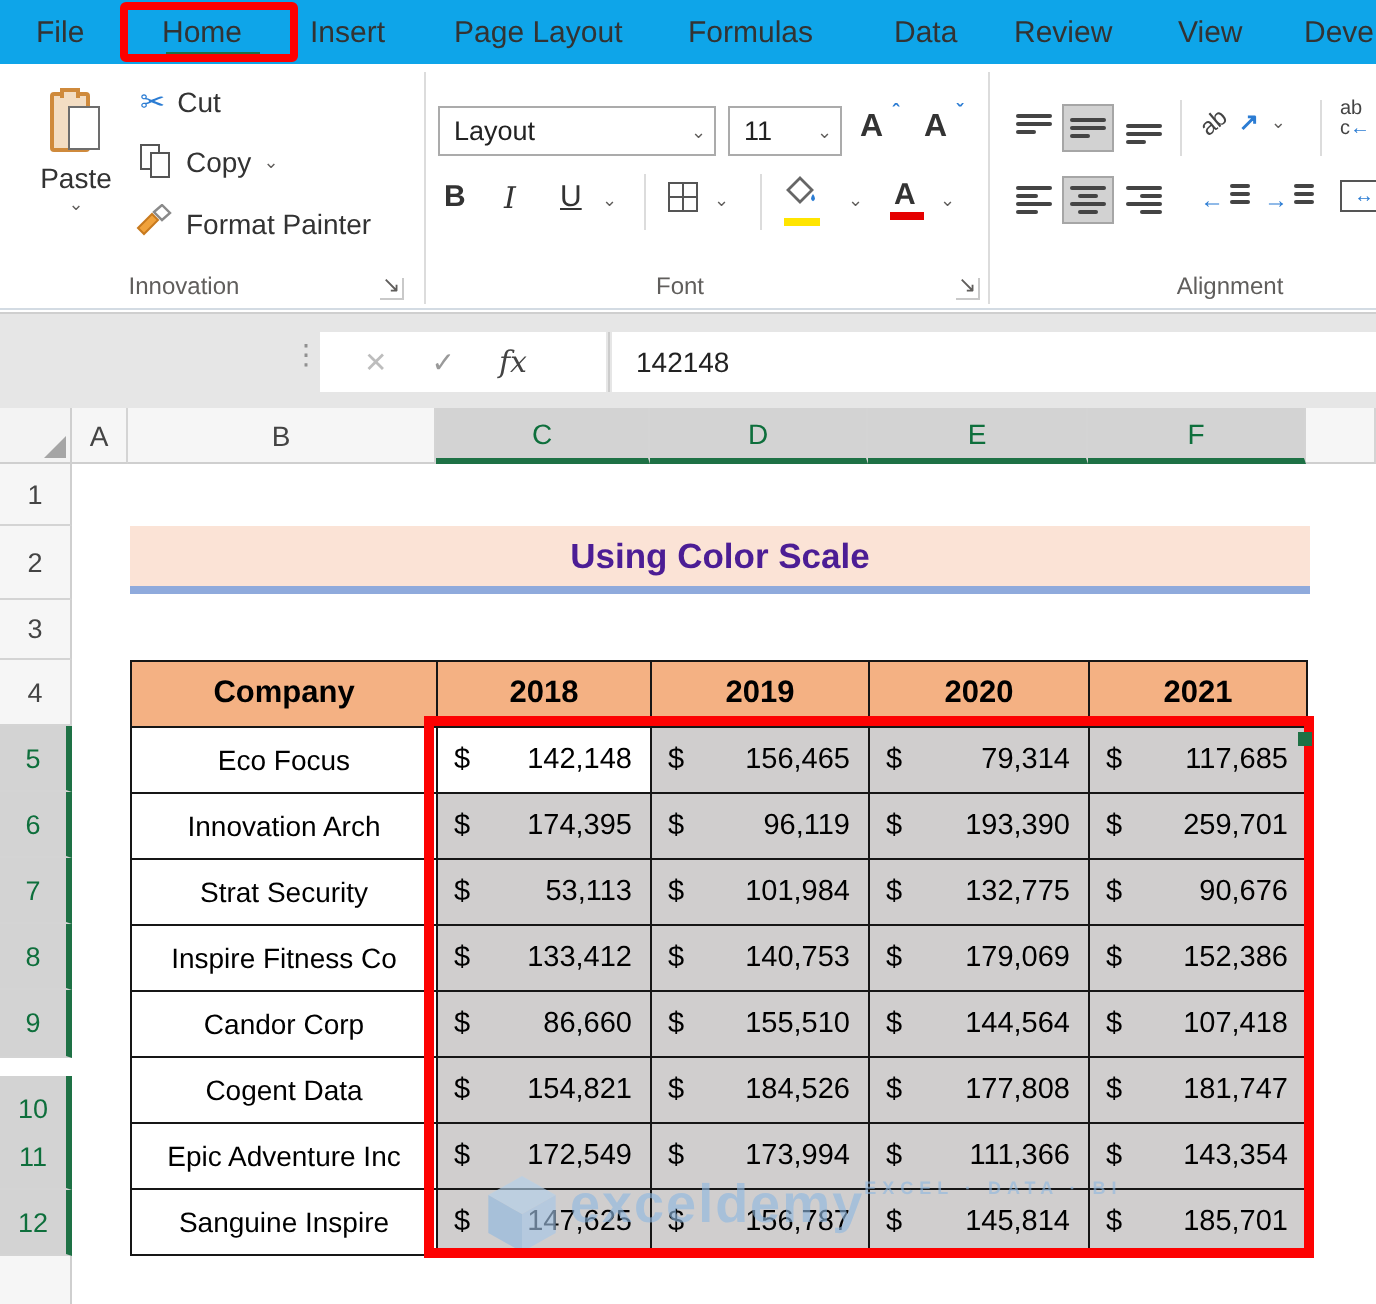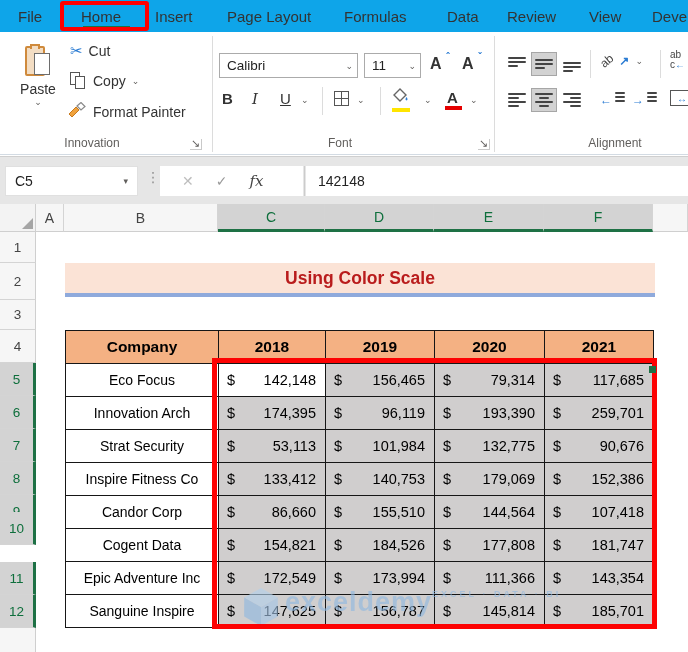--- a/index.html
+++ b/index.html
@@ -65,21 +65,21 @@
   
   .grid{position:absolute;left:0;top:204px;width:688px;height:448px;background:#fff;}
   .corner{position:absolute;left:0;top:0;width:36px;height:28px;background:#f3f3f3;border-right:1px solid #cfcfcf;border-bottom:1px solid #cfcfcf;}
   .corner i{position:absolute;right:2px;bottom:2px;width:0;height:0;border-left:11px solid transparent;border-bottom:11px solid #a5a5a5;}
   .colh{position:absolute;top:0;height:28px;background:#f6f6f6;border-right:1px solid #d4d4d4;border-bottom:1px solid #cfcfcf;display:flex;align-items:center;justify-content:center;font-size:14px;color:#444;}
   .colh.sel{background:#d3d3d3;color:#0e6f3c;border-bottom:3px solid #1e7145;}
   .rowh{position:absolute;left:0;width:36px;background:#f6f6f6;border-right:1px solid #cfcfcf;border-bottom:1px solid #d4d4d4;display:flex;align-items:center;justify-content:center;font-size:13.5px;color:#444;}
   .rowh.sel{background:#d3d3d3;color:#0e6f3c;border-right:3px solid #1e7145;}
 
   
-  .titleband{position:absolute;left:65px;top:59px;width:590px;height:34px;background:#fbe3d6;border-bottom:4px solid #8faadc;display:flex;align-items:center;justify-content:center;font-size:17.5px;font-weight:bold;color:#b91c1c;z-index:1;}
+  .titleband{position:absolute;left:65px;top:59px;width:590px;height:34px;background:#fbe3d6;border-bottom:4px solid #8faadc;display:flex;align-items:center;justify-content:center;font-size:17.5px;font-weight:bold;color:#4c1d95;z-index:1;}
   table.data{position:absolute;left:65px;top:126px;border-collapse:collapse;table-layout:fixed;z-index:1;}
   table.data td,table.data th{border:1.6px solid #161616;padding:0;height:33px;overflow:hidden;white-space:nowrap;}
   table.data th{background:#f4b183;color:#000;font-size:15.5px;font-weight:bold;text-align:center;}
   td.co{text-align:center;font-size:14px;color:#000;background:#fff;}
   td.v{background:#d0cece;font-size:14.5px;color:#000;}
   td.v.active{background:#fff;}
   td.v .in{display:flex;justify-content:space-between;align-items:center;padding:0 9px 0 8px;}
 
   .redbox{position:absolute;left:212px;top:154px;width:445px;height:271px;border:5px solid #fd0202;z-index:3;}
   .fillhandle{position:absolute;left:649px;top:162px;width:7px;height:7px;background:#1e7145;z-index:4;}
@@ -136,21 +136,21 @@
             <path d="M1 12 L8 5 L11 8 L4 15 Z" fill="#f0a23c" stroke="#c87a1e" stroke-width="1"></path>
             <path d="M9 4 L13 0.5 L17 4.5 L13 8 Z" fill="#fff" stroke="#8a8a8a" stroke-width="1.2"></path>
           </svg></span>
       <span>Format Painter</span>
     </div>
     <div class="grplabel" style="left:46px;width:92px">Innovation</div>
     <div class="launcher" style="left:190px">↘</div>
     <div class="vsep" style="left:212px"></div>
 
     <div class="combo" style="left:219px;top:21px;width:139px;height:25px">
-      <span>Calibri</span>
+      <span>Layout</span>
         <span class="chev">⌄</span>
     </div>
     <div class="combo" style="left:364px;top:21px;width:57px;height:25px">
       <span>11</span>
         <span class="chev">⌄</span>
     </div>
     <span class="fx-a" style="position:absolute;left:430px;top:23px">A<sup>ˆ</sup></span>
     <span class="fx-a" style="position:absolute;left:462px;top:23px">A<sup>ˇ</sup></span>
 
     <span class="bi" style="position:absolute;left:222px;top:58px;font-weight:bold">B</span>
@@ -245,24 +245,20 @@
           <i style="width:100%"></i>
         </span>
     </div>
     <div style="position:absolute;left:670px;top:58px;width:24px;height:16px;border:1px solid #555;display:flex;align-items:center;justify-content:center">
       <span class="arrow-blue" style="font-size:10px">↔</span>
     </div>
     <div class="grplabel" style="left:570px;width:90px">Alignment</div>
   </div>
 
   <div class="fbar">
-    <div class="namebox">
-      <span>C5</span>
-      <span class="chev">▾</span>
-    </div>
     <div class="dots">⋮</div>
     <div class="fbtns">
       <span class="fbx">✕</span>
       <span class="fbck">✓</span>
       <span class="fbfx">fx</span>
     </div>
     <div class="fsep"></div>
     <div class="finput">
       <span>142148</span>
     </div>
@@ -283,21 +279,21 @@
 
     <div class="rowh" style="top:28px;height:31px">1</div>
     <div class="rowh" style="top:59px;height:37px">2</div>
     <div class="rowh" style="top:96px;height:30px">3</div>
     <div class="rowh" style="top:126px;height:33px">4</div>
     <div class="rowh sel" style="top:159px;height:33px">5</div>
     <div class="rowh sel" style="top:192px;height:33px">6</div>
     <div class="rowh sel" style="top:225px;height:33px">7</div>
     <div class="rowh sel" style="top:258px;height:33px">8</div>
     <div class="rowh sel" style="top:291px;height:34px">9</div>
-    <div class="rowh sel" style="top:308px;height:33px">10</div>
+    <div class="rowh sel" style="top:334px;height:33px">10</div>
     <div class="rowh sel" style="top:358px;height:33px">11</div>
     <div class="rowh sel" style="top:391px;height:33px">12</div>
     <div class="rowh" style="top:424px;height:24px;border-bottom:none"></div>
 
     <div class="titleband">Using Color Scale</div>
 
     <table class="data">
       <colgroup>
           <col style="width:153px">
           <col style="width:107px">

